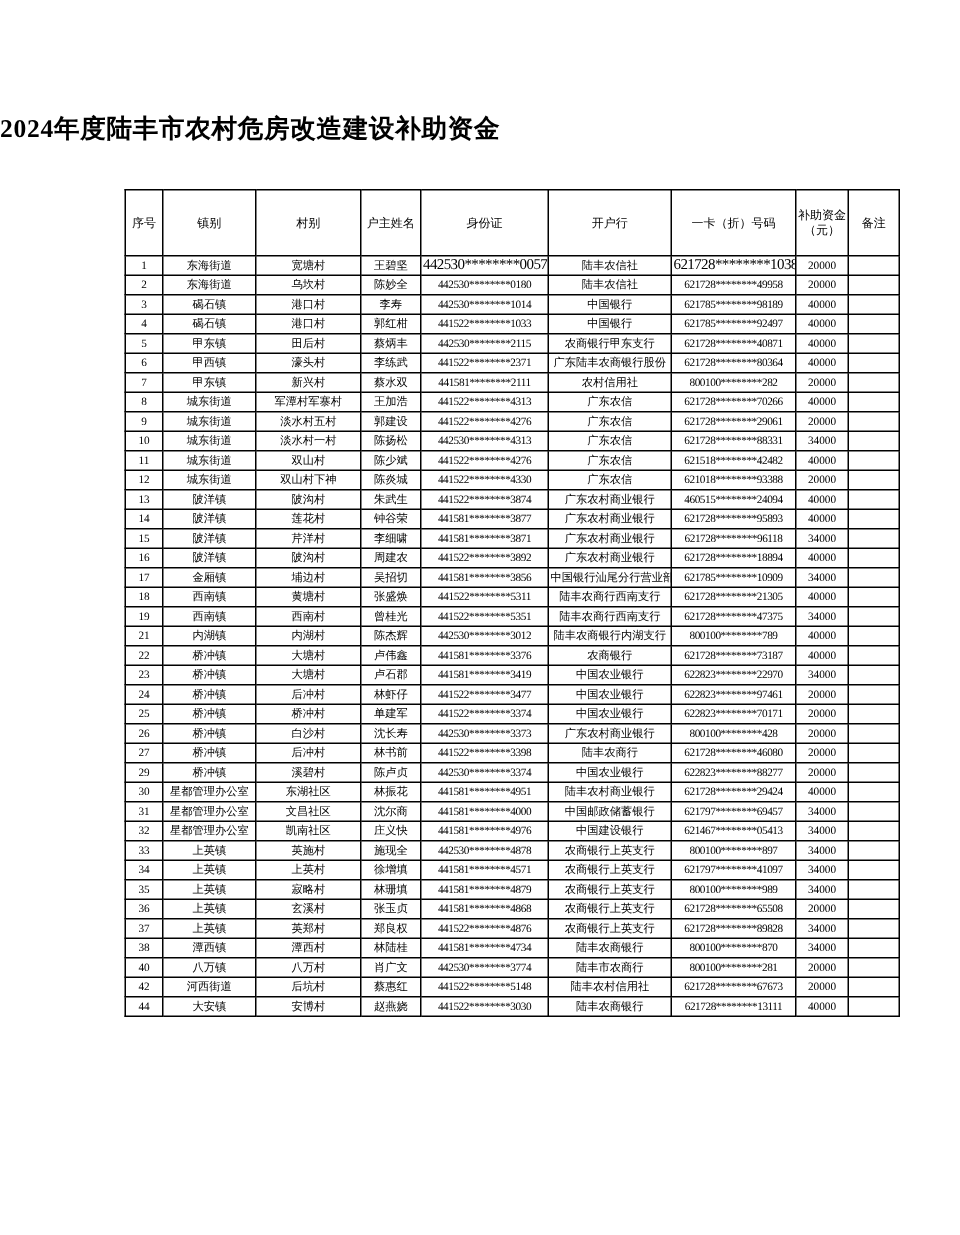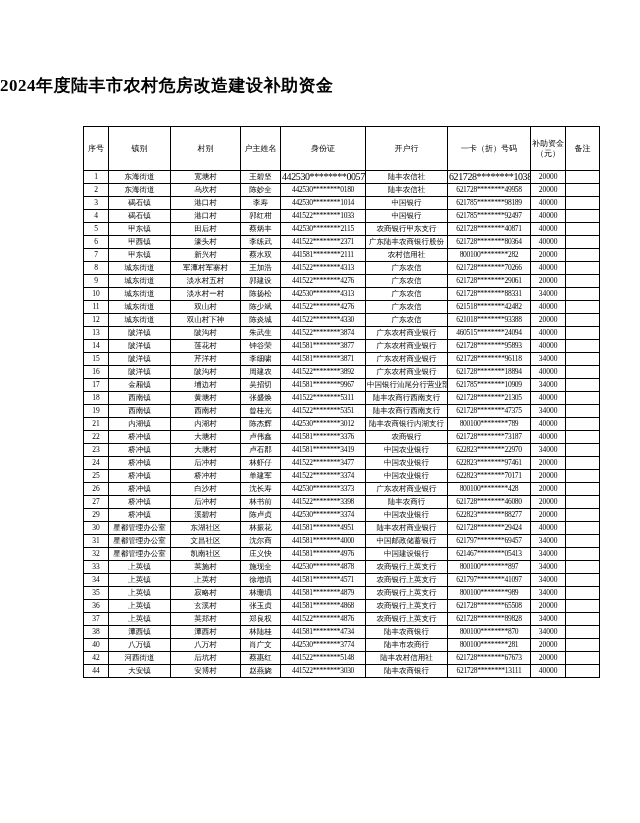--- a/index.html
+++ b/index.html
@@ -252,21 +252,21 @@
     <td class="c-bank">广东农村商业银行</td>
     <td class="c-card">621728********18894</td>
     <td class="c-amount">40000</td>
     <td class="c-note"></td>
   </tr>
         <tr>
     <td class="c-seq">17</td>
     <td class="c-town">金厢镇</td>
     <td class="c-village">埔边村</td>
     <td class="c-name">吴招切</td>
-    <td class="c-id">441581********9967</td>
+    <td class="c-id">441581********3856</td>
     <td class="c-bank">中国银行汕尾分行营业部</td>
     <td class="c-card">621785********10909</td>
     <td class="c-amount">34000</td>
     <td class="c-note"></td>
   </tr>
         <tr>
     <td class="c-seq">18</td>
     <td class="c-town">西南镇</td>
     <td class="c-village">黄塘村</td>
     <td class="c-name">张盛焕</td>

